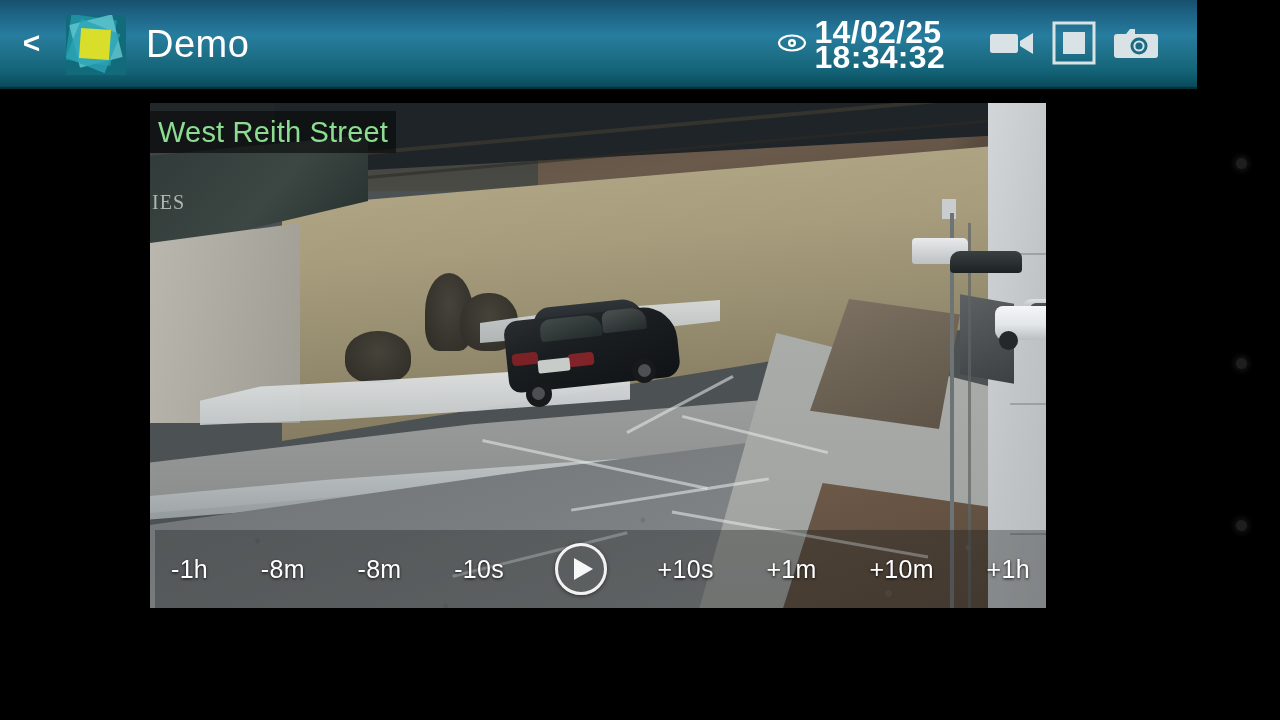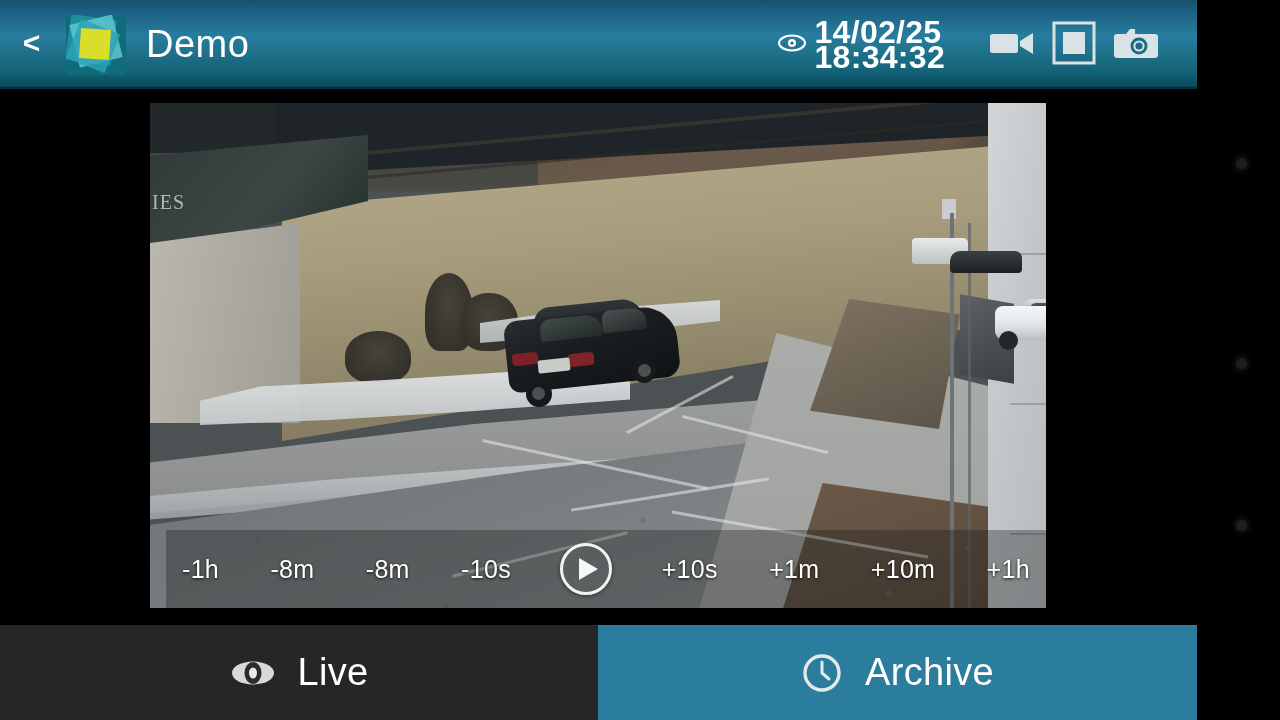--- a/index.html
+++ b/index.html
@@ -191,21 +191,21 @@
   
   .cam-title {
     position:absolute; left:0; top:8px; height:42px;
     background:rgba(8,10,10,.62);
     display:flex; align-items:center; padding:0 8px 0 8px;
     color:#8cdc92; font-size:29px; letter-spacing:.2px; white-space:nowrap;
   }
 
   
   .timeline {
-    position:absolute; left:16px; right:0; bottom:0; height:78px;
+    position:absolute; left:5px; right:0; bottom:0; height:78px;
     background:rgba(24,26,26,.34);
     display:flex; align-items:center; justify-content:space-between;
     padding:0 14px;
   }
   .tl-step {
     color:#fff; font-size:25px; letter-spacing:.3px;
     text-shadow:0 1px 3px rgba(0,0,0,.85);
     cursor:pointer; user-select:none; padding:6px 2px;
     white-space:nowrap;
   }
@@ -365,57 +365,37 @@
       <div class="bcar-plate"></div>
       <div class="bcar-w1"></div>
       <div class="bcar-wheelrim" style="left:382px;top:284px;"></div>
       <div class="bcar-w2"></div>
       <div class="bcar-wheelrim" style="left:488px;top:261px;"></div>
 
       <div class="chalk" style="left:520px;top:430px;width:260px;transform:rotate(10deg);"></div>
       <div class="chalk" style="left:300px;top:450px;width:180px;transform:rotate(-14deg);"></div>
     </div>
 
+    <div class="cam-title">
+      <span>West Reith Street</span>
+    </div>
 
     <div class="timeline">
       <div class="tl-step">-1h</div>
       <div class="tl-step">-8m</div>
       <div class="tl-step">-8m</div>
       <div class="tl-step">-10s</div>
       <div class="play-btn">
         <div class="play-tri"></div>
       </div>
       <div class="tl-step">+10s</div>
       <div class="tl-step">+1m</div>
       <div class="tl-step">+10m</div>
       <div class="tl-step">+1h</div>
     </div>
   </div>
 
   <div class="edge-dot" style="top:158px"></div>
   <div class="edge-dot" style="top:358px"></div>
   <div class="edge-dot" style="top:520px"></div>
 
-  <div class="tabbar">
-
-    <div class="tab tab-live">
-      <span class="tab-icon">
-        <svg width="46" height="30" viewBox="0 0 46 30">
-          <ellipse cx="23" cy="15" rx="21" ry="11.5" fill="#d8d8d8"></ellipse>
-          <ellipse cx="23" cy="15" rx="8.5" ry="11" fill="#2b2b2b"></ellipse>
-          <ellipse cx="23" cy="15" rx="4" ry="5.5" fill="#e8e8e8"></ellipse>
-        </svg>
-      </span>
-      <span class="tab-label">Live</span>
-    </div>
-
-    <div class="tab tab-arch">
-      <span class="tab-icon">
-        <svg width="42" height="42" viewBox="0 0 42 42">
-          <circle cx="21" cy="21" r="17" fill="none" stroke="#e4e9ea" stroke-width="3.4"></circle>
-          <path d="M21 10 L21 21 L28 27" fill="none" stroke="#e4e9ea" stroke-width="3" stroke-linecap="round"></path>
-        </svg>
-      </span>
-      <span class="tab-label">Archive</span>
-    </div>
-  </div>
 
 </div>
 
 </body></html>

